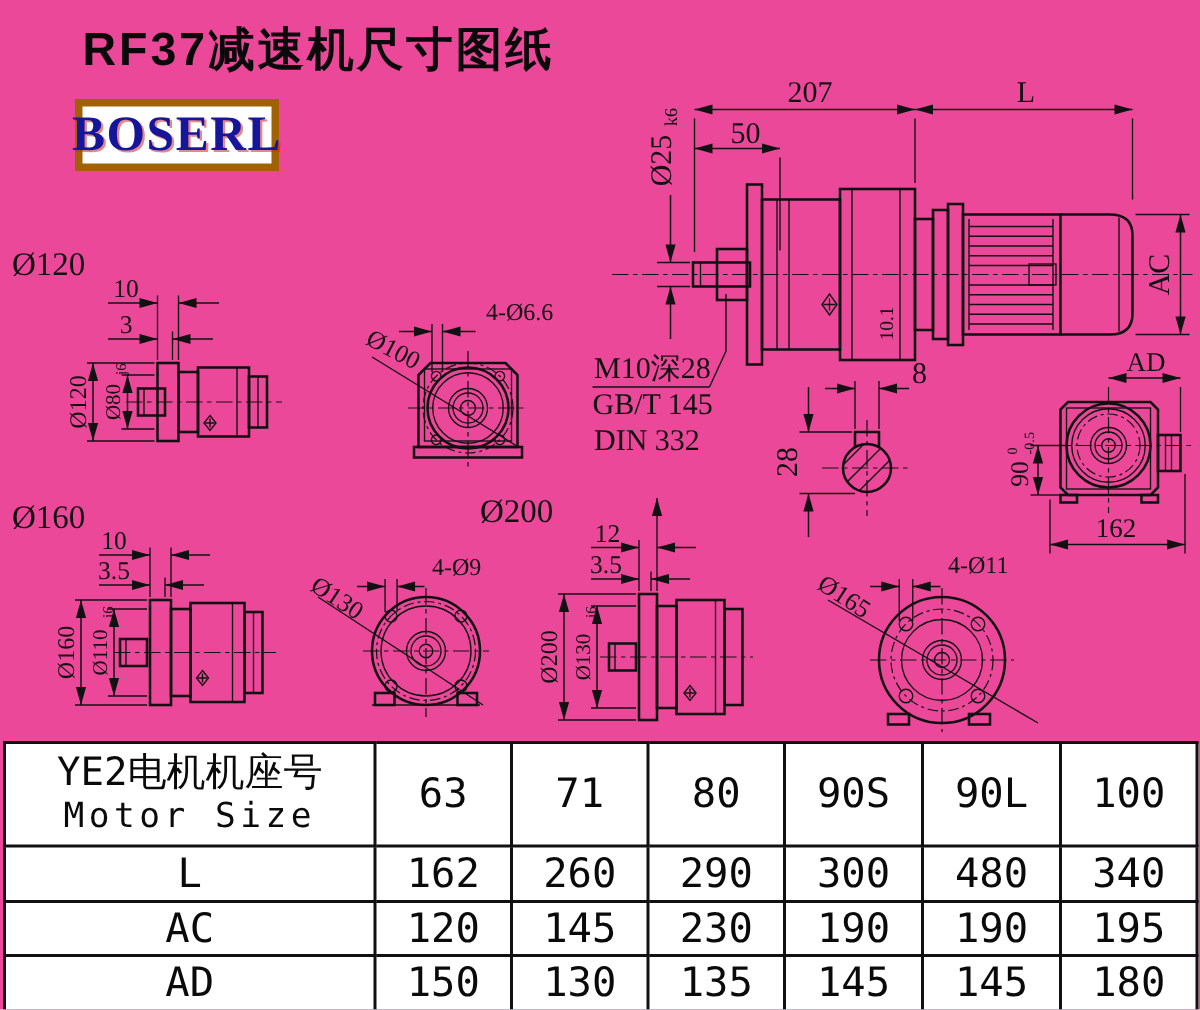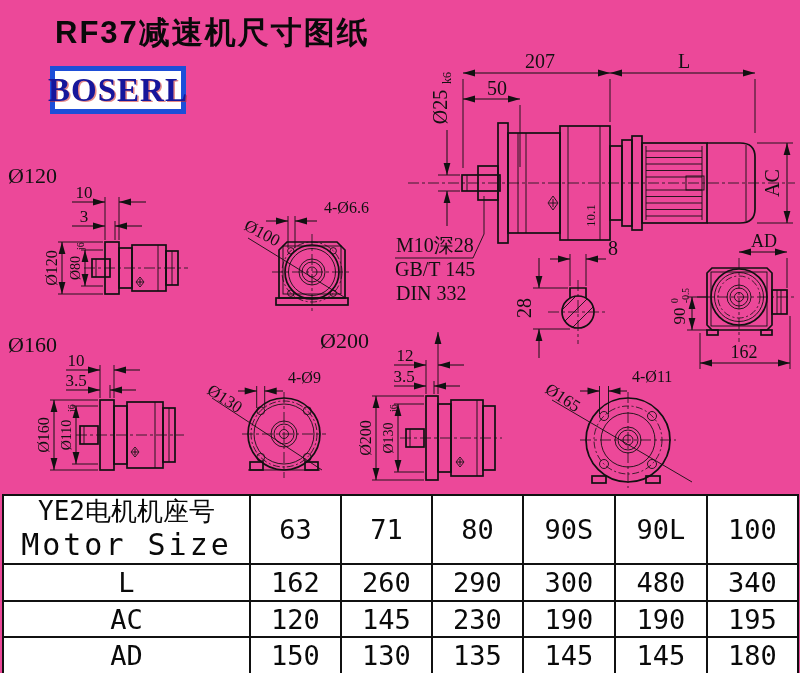--- a/index.html
+++ b/index.html
@@ -1,39 +1,39 @@
 <!DOCTYPE html>
 <html><head>
 <meta charset="utf-8">
 <style>
   html,body{margin:0;padding:0;background:#fff;}
   .page{position:relative;width:800px;height:673px;background:#ec4899;overflow:hidden;
         font-family:"Liberation Serif",serif;color:#111;}
   .title{position:absolute;left:55px;top:12px;font-family:"Liberation Sans",sans-serif;
          font-weight:bold;font-size:31px;letter-spacing:2px;color:#0a0a0a;}
   .logo{position:absolute;left:50px;top:66px;width:126px;height:38px;
-        border:5px solid #1d4ed8;background:#fff;display:flex;align-items:center;justify-content:center;}
+        border:5px solid #a16207;background:#fff;display:flex;align-items:center;justify-content:center;}
   .logo span{font-family:"Liberation Serif",serif;font-weight:bold;font-size:33px;line-height:1;
         color:#16169b;text-shadow:1.5px 1px 0 rgba(205,40,40,.55);letter-spacing:1px;}
   svg{position:absolute;left:0;top:0;}
   svg text{fill:#111;font-family:"Liberation Serif",serif;}
   .ol{stroke:#111;stroke-width:1.7;fill:none;}
   .tl{stroke:#111;stroke-width:0.9;fill:none;}
   .dl{stroke:#111;stroke-width:1;fill:none;}
   .cl{stroke:#111;stroke-width:0.8;fill:none;stroke-dasharray:11 3 3 3;}
   .cls{stroke:#111;stroke-width:0.8;fill:none;stroke-dasharray:7 2.5 2 2.5;}
   .dim{font-size:20px;}
   .dims{font-size:16px;}
   .lbl{font-size:22px;}
   .tbl{position:absolute;left:2px;top:494px;}
   table{border-collapse:collapse;table-layout:fixed;background:#fff;}
   td{border:2.5px solid #111;text-align:center;vertical-align:middle;
      font-family:"DejaVu Sans Mono",monospace;color:#0a0a0a;font-size:27px;padding:0;}
   .hcn{font-size:26px;line-height:1.2;text-align:center;}
-  .hen{font-size:30px;letter-spacing:3px;line-height:1.2;}
+  .hen{font-size:23px;letter-spacing:3px;line-height:1.2;}
 </style>
 </head>
 <body>
 
 <div class="page">
 
   <div class="title">RF37减速机尺寸图纸</div>
   <div class="logo">
     <span>BOSERL</span>
   </div>

